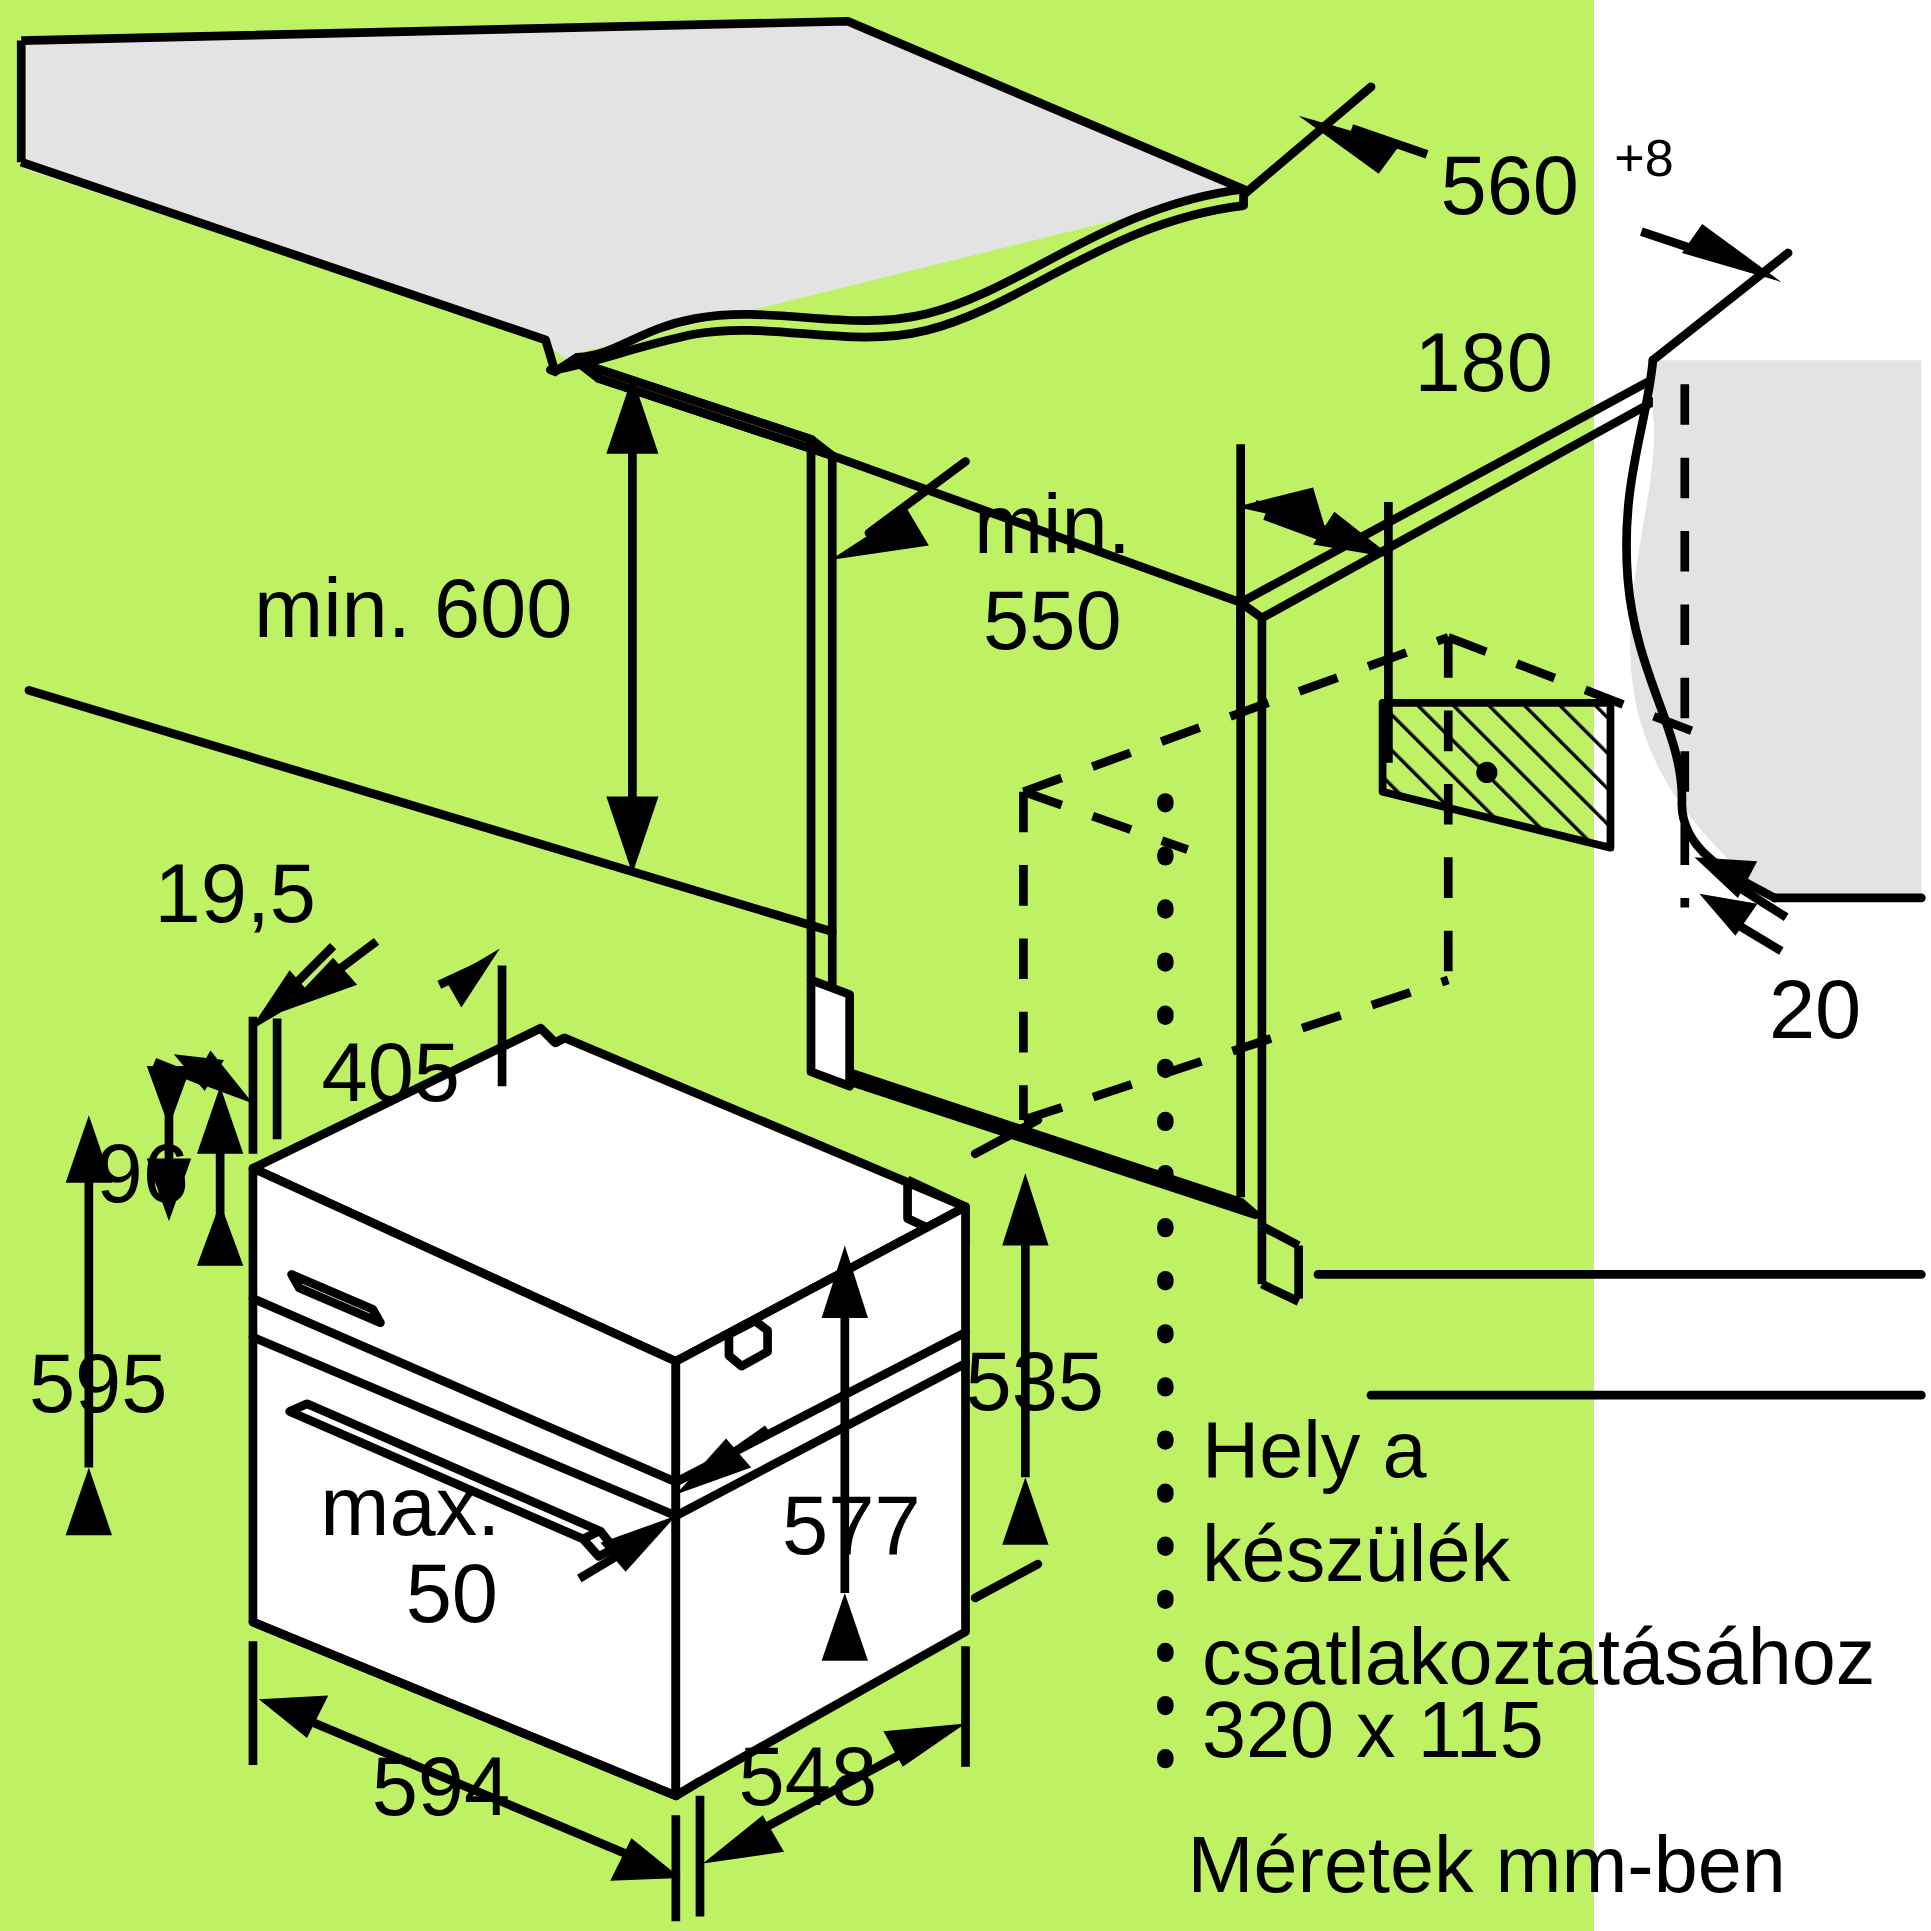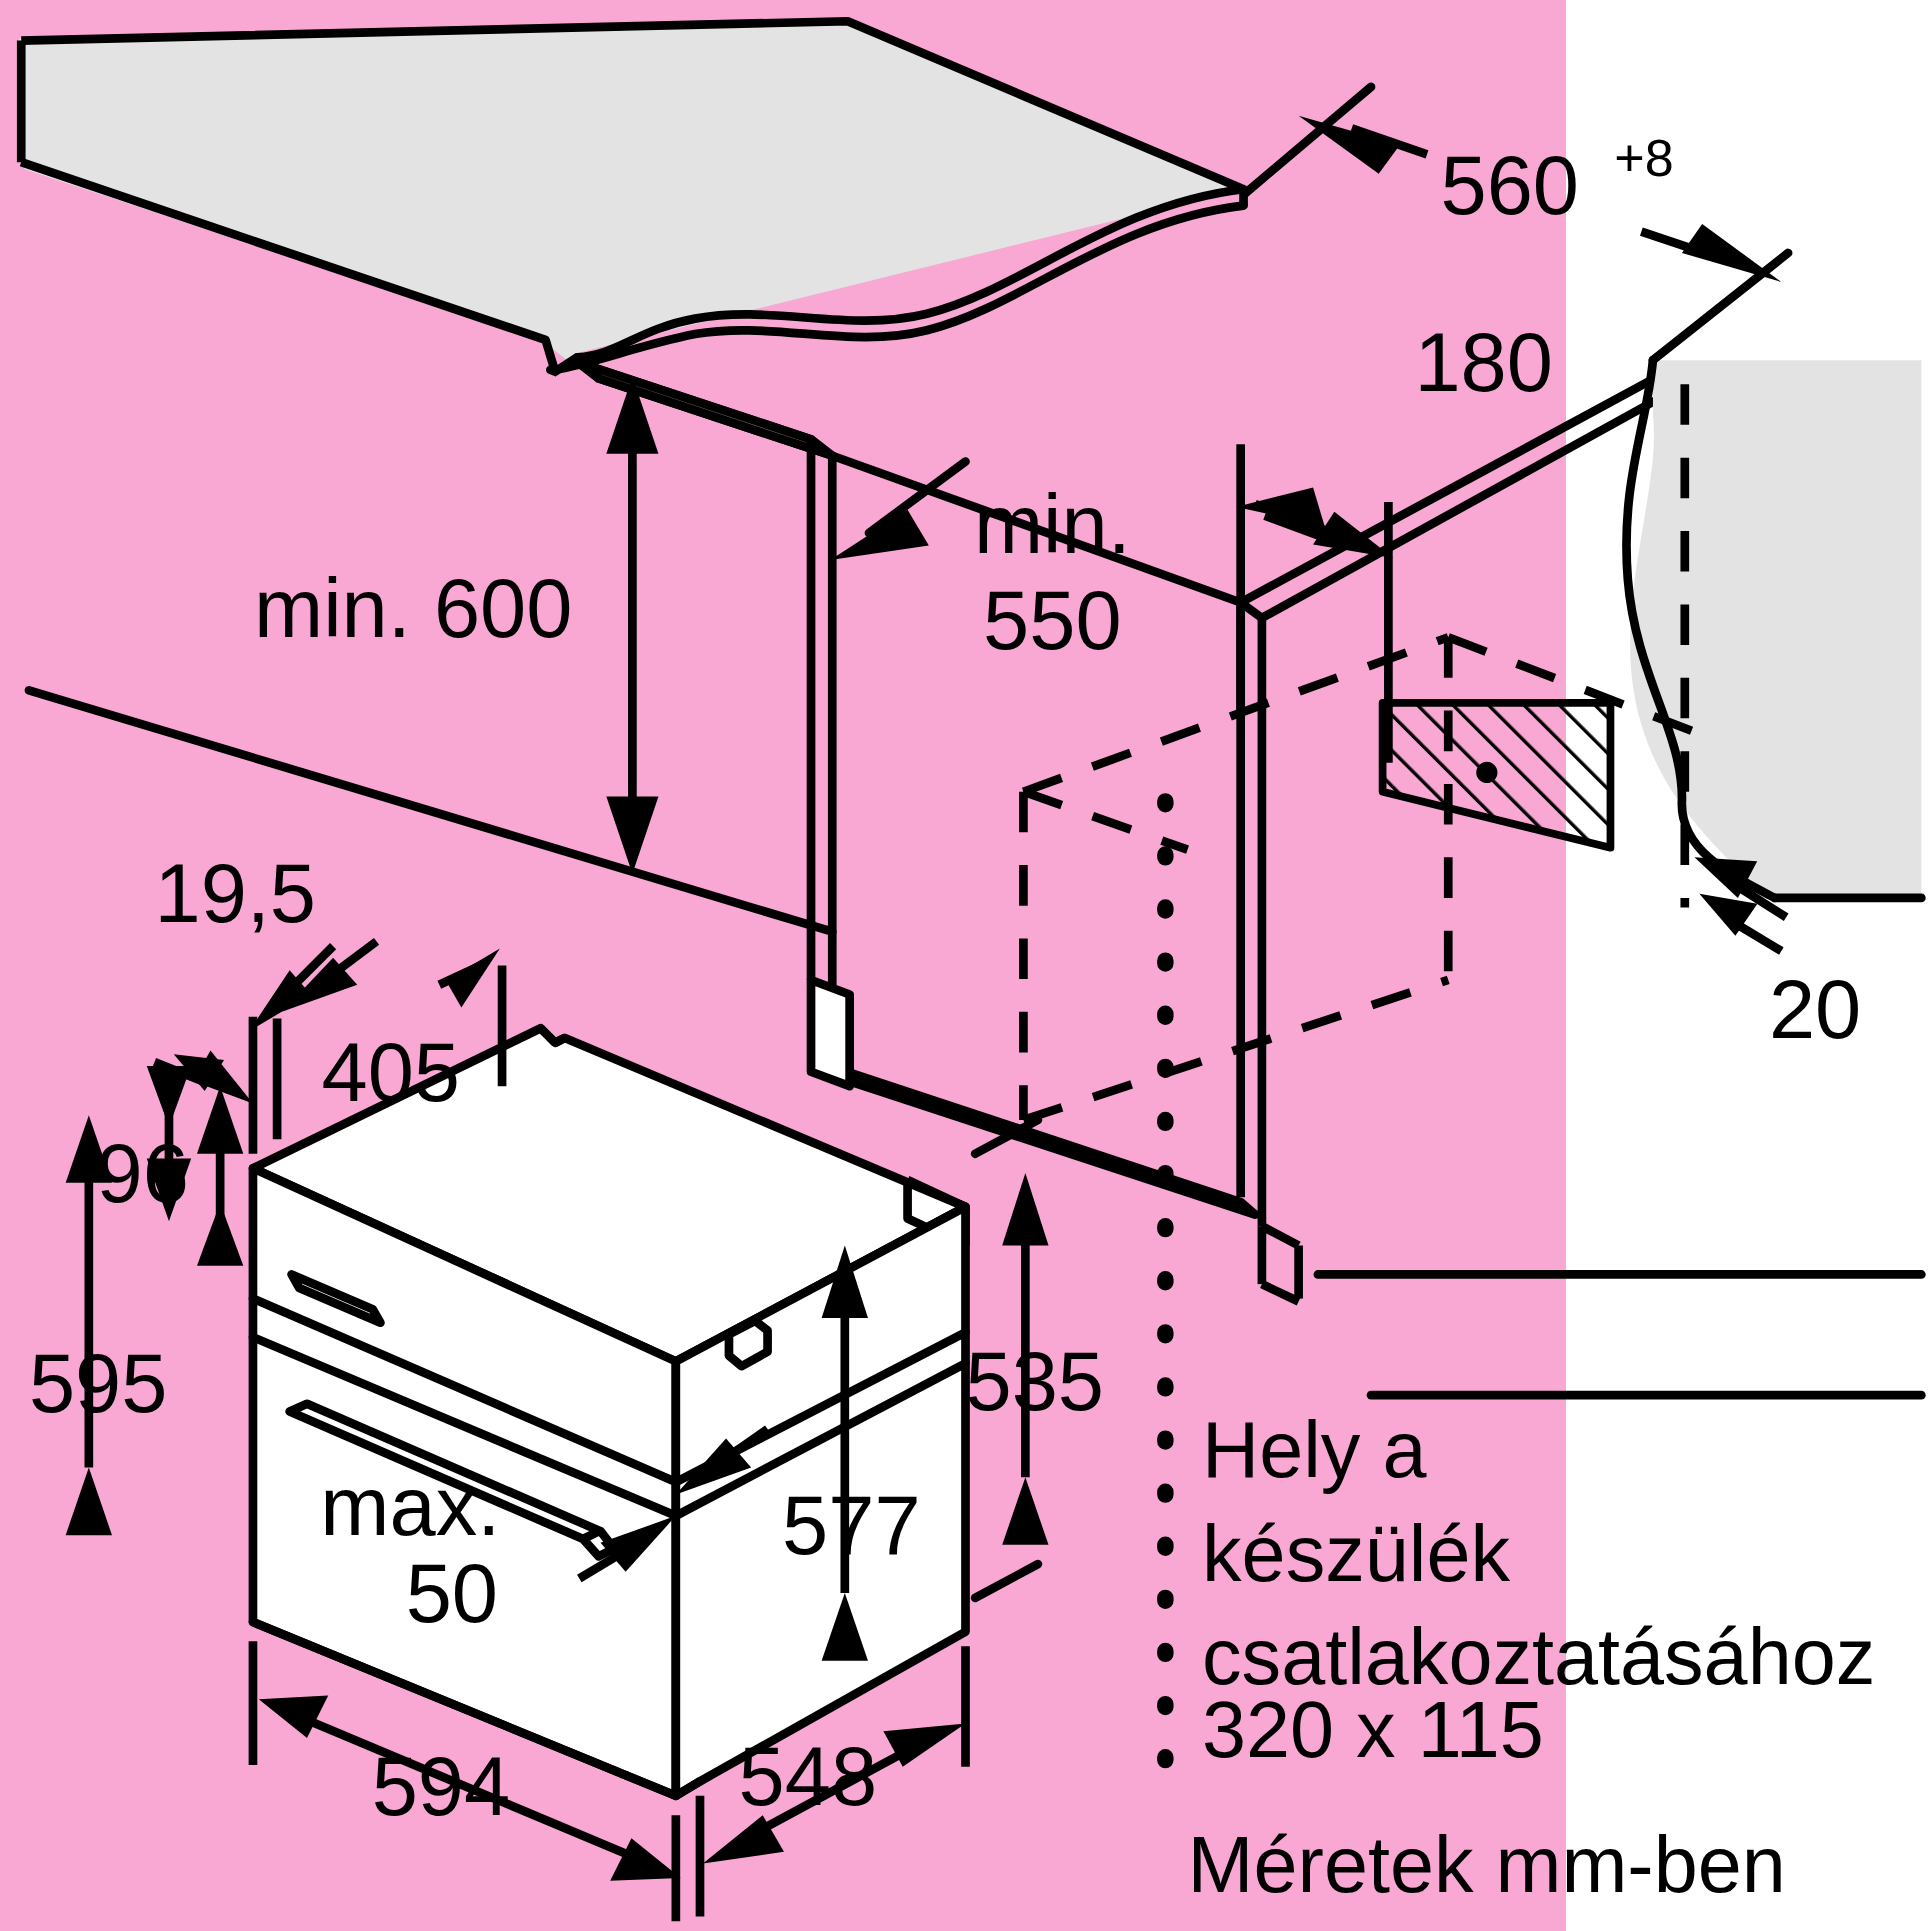--- a/index.html
+++ b/index.html
@@ -4,22 +4,23 @@
 <style>
   html, body {
     margin: 0;
     padding: 0;
     background: #ffffff;
   }
   #root {
     position: relative;
     width: 1566px;
     height: 1931px;
-    background: #f9a8d4;
-    font-family: "Liberation Sans", sans-serif;
+    background: #bef264;
+    font-family: "Liberation Sans", sans-serif;
+    padding-left: 28px;
   }
   svg.diagram {
     position: absolute;
     top: 0;
     left: 0;
     width: 1931px;
     height: 1931px;
   }
   .dim-text {
     font-family: "Liberation Sans", sans-serif;

